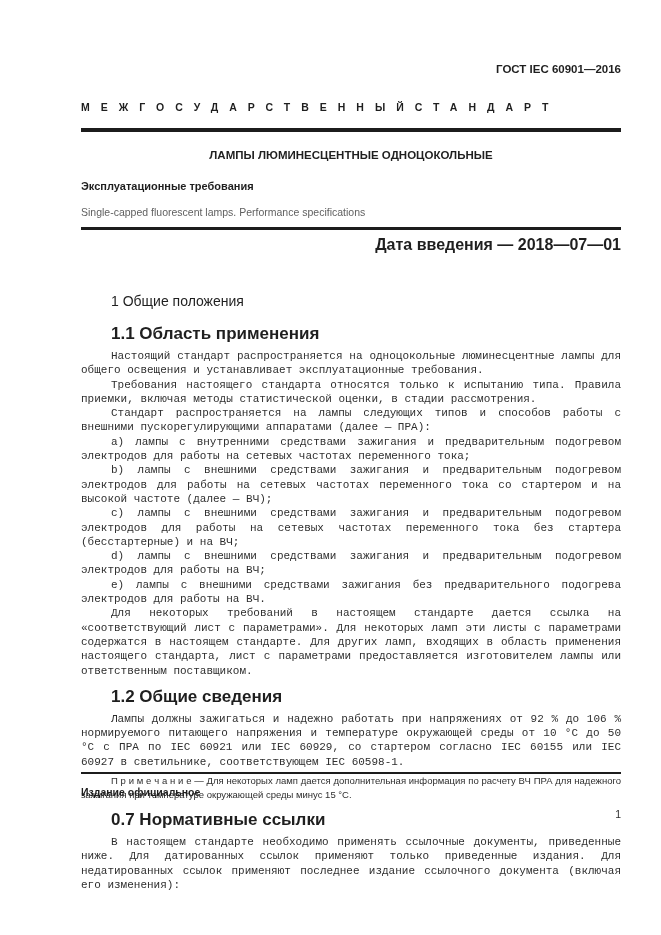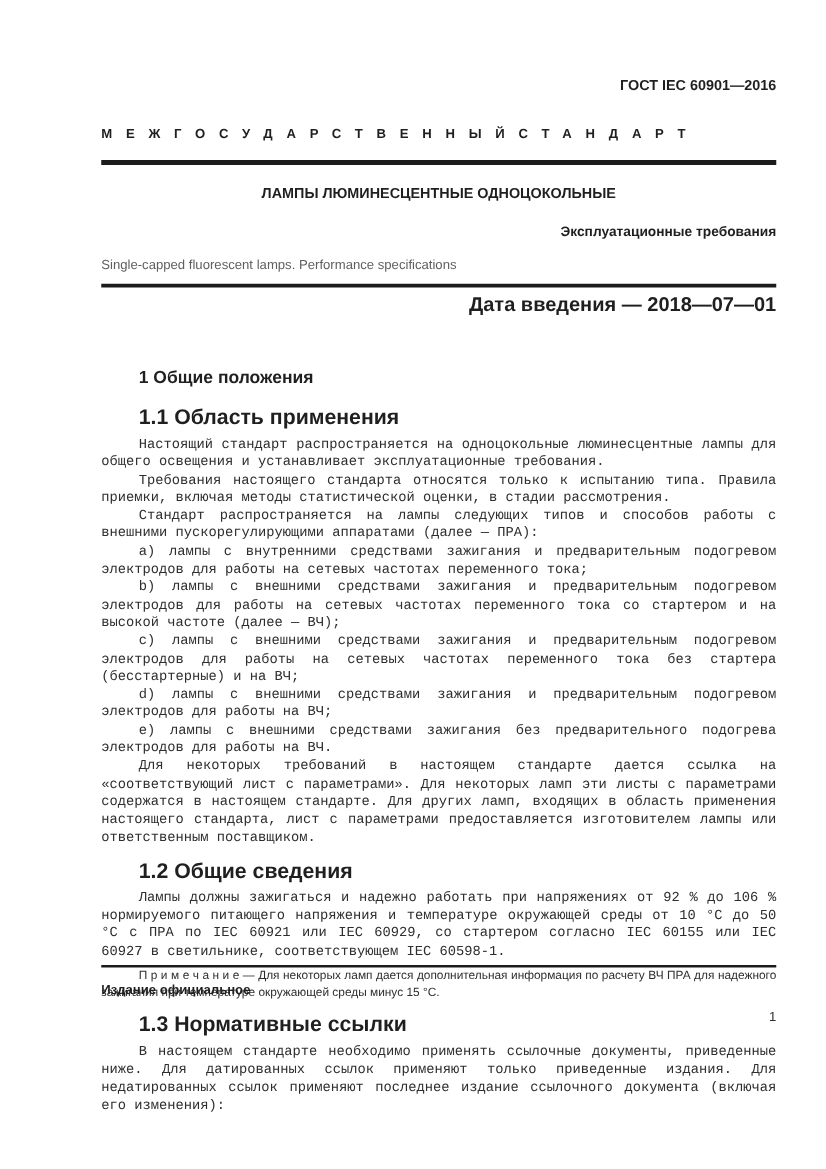--- a/index.html
+++ b/index.html
@@ -26,33 +26,33 @@
   }
   .standard-type .w2 { margin-right: -11px; }
   .rule { background: #1c1c1c; }
   .rule-thick { height: 4px; margin-top: 14px; }
   .rule-mid   { height: 3px; margin-top: 8px; }
   .title-ru {
     text-align: center; font-weight: bold;
     font-size: 11.5px; line-height: 14px; margin-top: 16px; color: #1f1f1f;
   }
   .subtitle-ru {
-    text-align: right; font-weight: bold;
+    text-align: left; font-weight: bold;
     font-size: 11px; line-height: 14px; margin-top: 17px; color: #1f1f1f;
   }
   .title-en {
     font-size: 10.5px; line-height: 13px;
     margin-top: 13px; color: #5f5f5f;
   }
   .date-line {
     text-align: right; font-weight: bold;
     font-size: 16px; line-height: 14px; margin-top: 8px; color: #1f1f1f;
   }
   h1.sec {
-    font-size: 14px; line-height: 16px; font-weight: bold;
+    font-size: 14px; line-height: 16px; font-weight: normal;
     margin: 41px 0 0 0; padding-left: 30px; color: #1f1f1f;
   }
   h2.sub {
     font-size: 17px; line-height: 14px; font-weight: bold;
     margin: 12px 0 8px 0; padding-left: 30px; color: #1f1f1f;
   }
   h1.sec + h2.sub { margin-top: 18px; }
   p.body {
     font-size: 11px; line-height: 14.3px;
     text-align: justify; text-indent: 30px; margin: 0; font-family: Liberation Mono, monospace;
@@ -98,21 +98,21 @@
   <p class="body">b) лампы с внешними средствами зажигания и предварительным подогревом электродов для работы на сетевых частотах переменного тока со стартером и на высокой частоте (далее — ВЧ);</p>
   <p class="body">c) лампы с внешними средствами зажигания и предварительным подогревом электродов для работы на сетевых частотах переменного тока без стартера (бесстартерные) и на ВЧ;</p>
   <p class="body">d) лампы с внешними средствами зажигания и предварительным подогревом электродов для работы на ВЧ;</p>
   <p class="body">e) лампы с внешними средствами зажигания без предварительного подогрева электродов для работы на ВЧ.</p>
   <p class="body">Для некоторых требований в настоящем стандарте дается ссылка на «соответствующий лист с параметрами». Для некоторых ламп эти листы с параметрами содержатся в настоящем стандарте. Для других ламп, входящих в область применения настоящего стандарта, лист с параметрами предоставляется изготовителем лампы или ответственным поставщиком.</p>
 
   <h2 class="sub">1.2 Общие сведения</h2>
   <p class="body">Лампы должны зажигаться и надежно работать при напряжениях от 92 % до 106 % нормируемого питающего напряжения и температуре окружающей среды от 10 °С до 50 °С с ПРА по IEC 60921 или IEC 60929, со стартером согласно IEC 60155 или IEC 60927 в светильнике, соответствующем IEC 60598-1.</p>
   <p class="note"><span>П р и м е ч а н и е</span><span> — Для некоторых ламп дается дополнительная информация по расчету ВЧ ПРА для надежного зажигания при температуре окружающей среды минус 15 °С.</span></p>
 
-  <h2 class="sub">1.3 Нормативные ссылки</h2>
+  <h2 class="sub">0.7 Нормативные ссылки</h2>
   <p class="body">В настоящем стандарте необходимо применять ссылочные документы, приведенные ниже. Для датированных ссылок применяют только приведенные издания. Для недатированных ссылок применяют последнее издание ссылочного документа (включая его изменения):</p>
 
   <div class="footer">
     <div class="footer-rule"></div>
     <div class="edition">Издание официальное</div>
     <div class="page-num">1</div>
   </div>
 
 </div>
 

